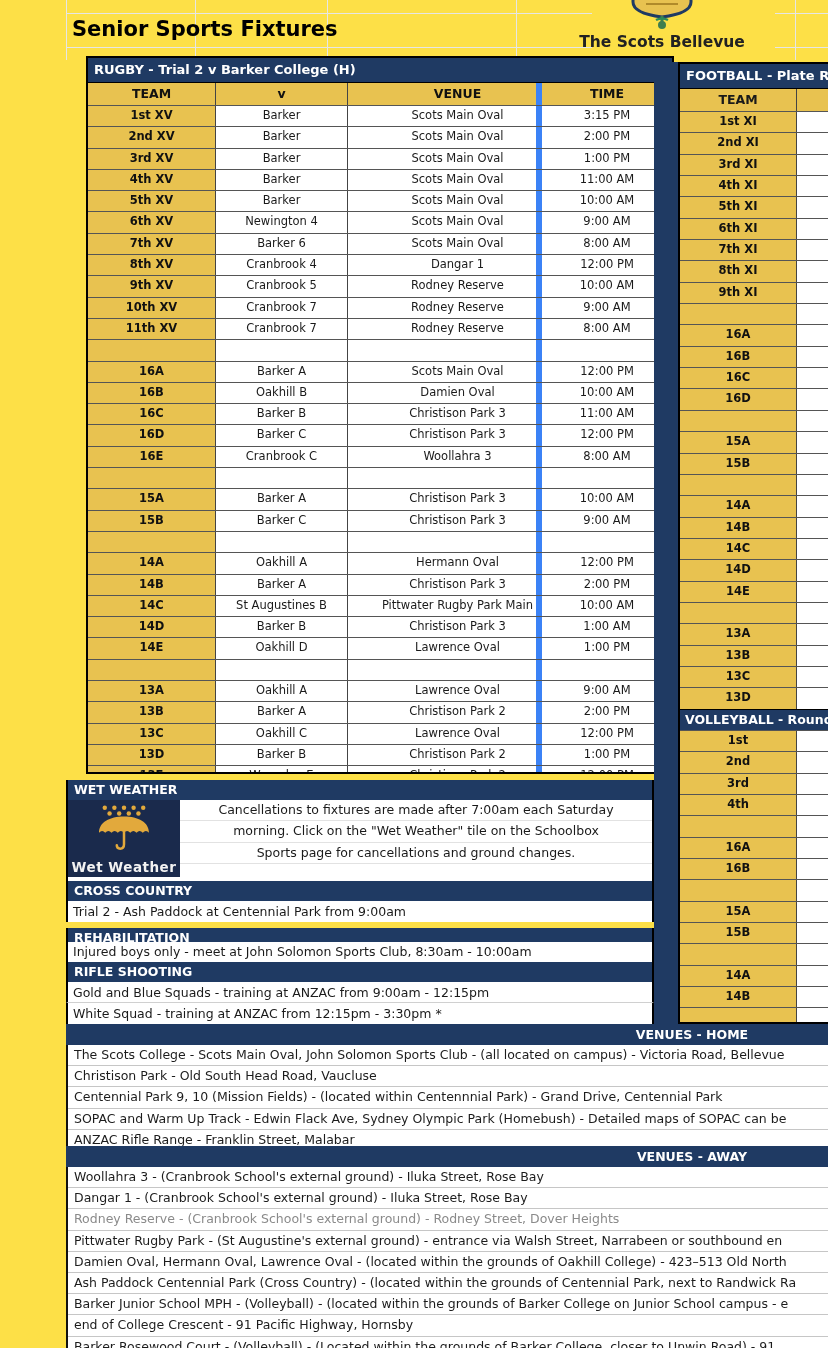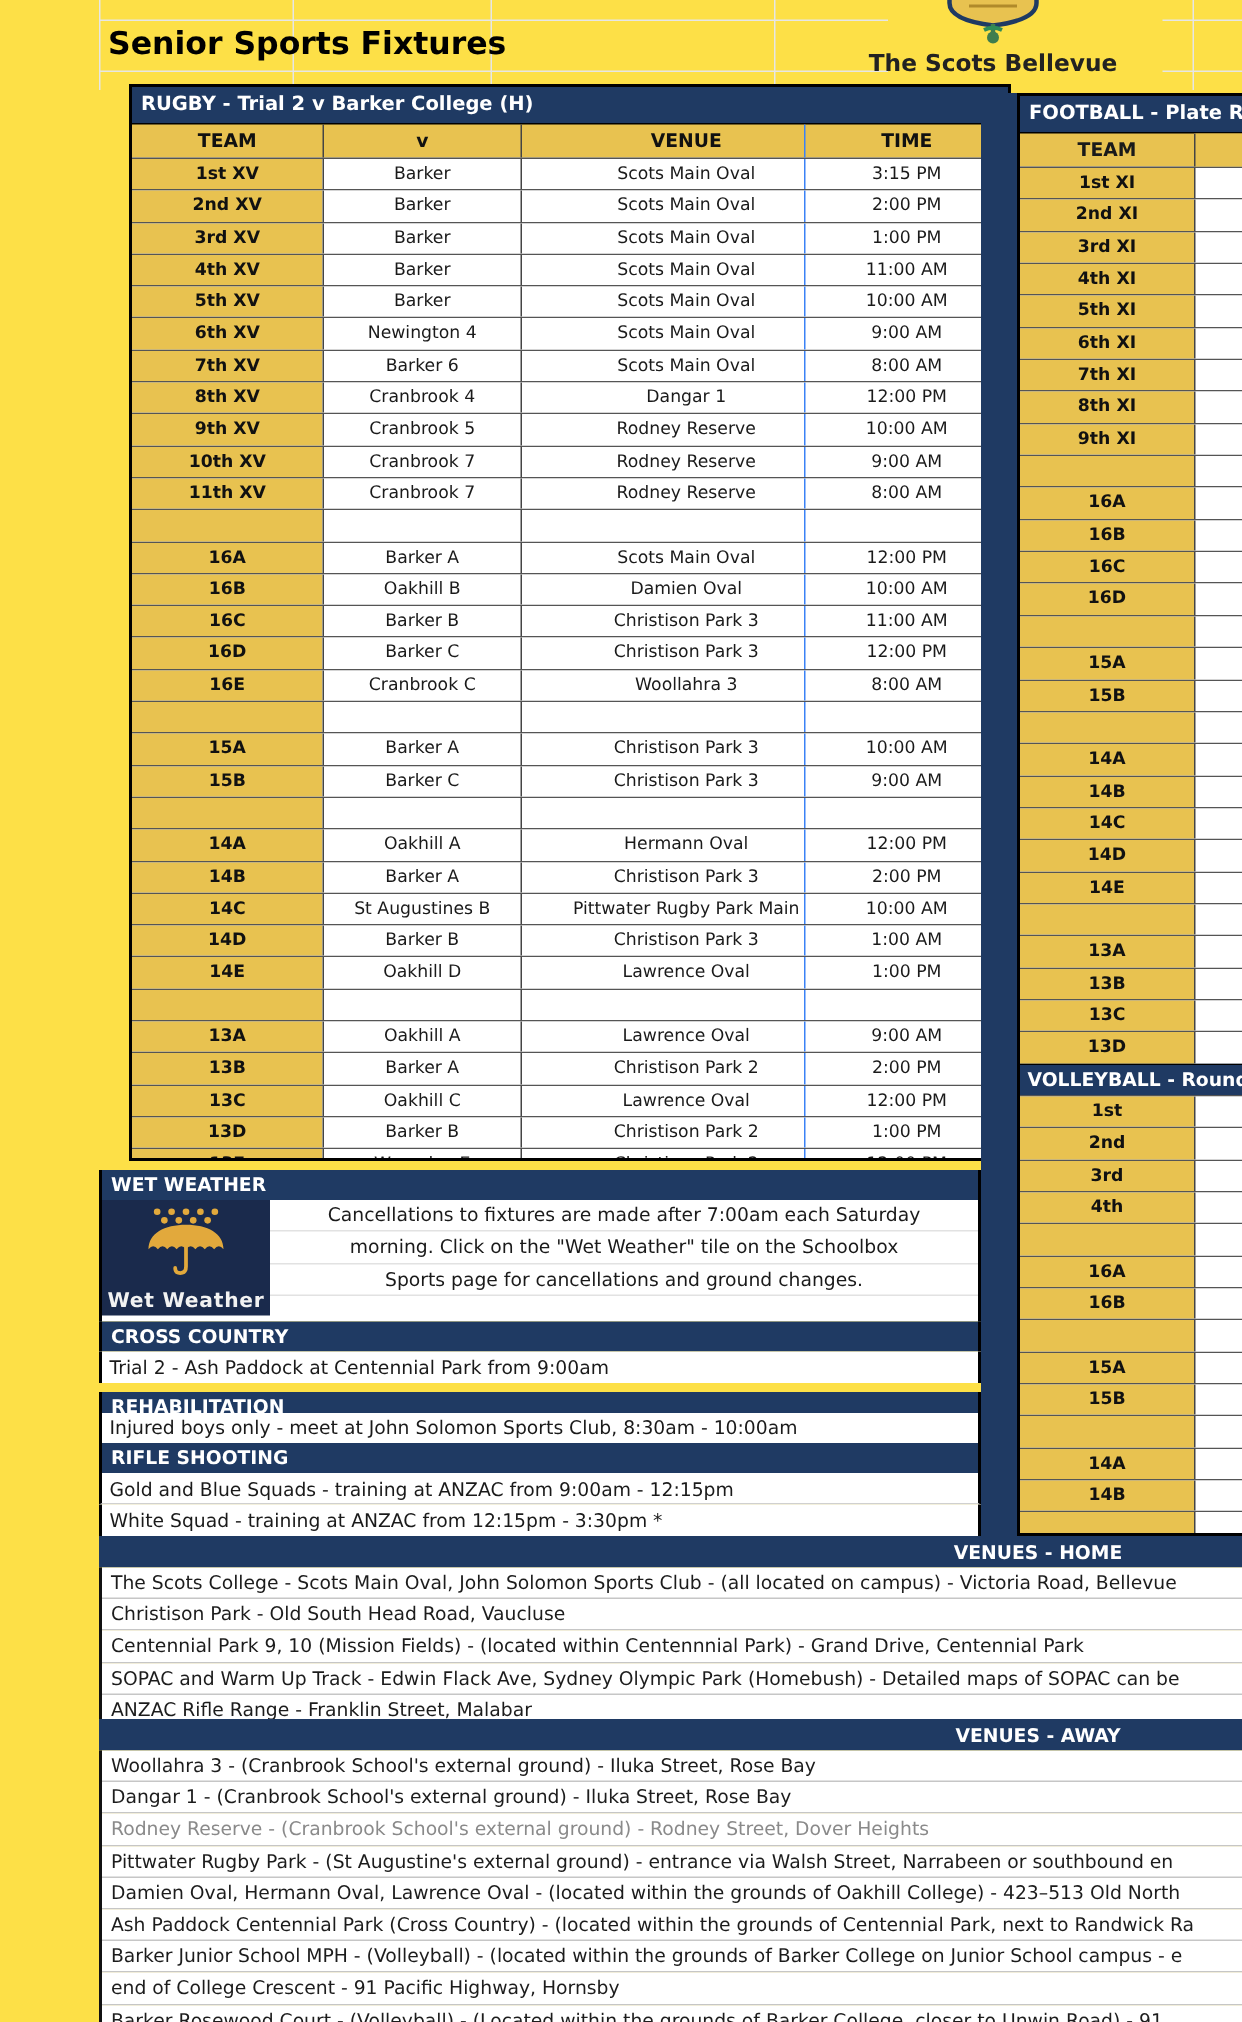--- a/index.html
+++ b/index.html
@@ -20,21 +20,21 @@
   .rugby-tbl{left:66px;top:56px;width:588px;height:718px;overflow:hidden;margin-left:20px;}
   .fb-tbl{left:678px;top:62px;width:150px;height:962px;border-right:none;overflow:hidden;}
   .sport-hd{height:24px;line-height:24px;background:var(--navy,#1f3a63);color:#fff;
             font-size:13px;font-weight:bold;padding-left:6px;white-space:nowrap;overflow:hidden;}
   .colhead{display:flex;height:22px;background:var(--gold,#e8c250);border-top:1px solid #000;}
   .colhead .cc{box-sizing:border-box;font-size:12.5px;font-weight:bold;text-align:center;line-height:21px;color:#111;}
   .rrow{display:flex;height:20.3px;border-top:1px solid #555;}
   .rrow .cell{box-sizing:border-box;font-size:11.5px;line-height:19.5px;text-align:center;
               white-space:nowrap;overflow:hidden;color:#1a1a1a;background:#fff;}
   .w0{width:127px;} .w1{width:132px;border-left:1px solid #444;}
-  .w2{width:189px;border-left:1px solid #444;padding-left:31px;} .w3{flex:1;border-left:1px solid #3b82f6;}
+  .w2{width:189px;border-left:1px solid #444;padding-left:31px;} .w3{flex:1;border-left:6px solid #3b82f6;}
   .teamcell{background:var(--gold,#e8c250) !important;font-weight:bold;color:#111 !important;}
 
   
   .fbrow{display:flex;height:20.35px;border-top:1px solid #555;}
   .fbrow .cell{box-sizing:border-box;font-size:11.5px;line-height:19.5px;text-align:center;white-space:nowrap;overflow:hidden;}
   .fbteam{width:116px;} .fbrest{flex:1;border-left:1px solid #444;background:#fff;}
   .fb-colhead{display:flex;height:22px;background:var(--gold,#e8c250);border-top:1px solid #000;}
   .fb-colhead .fbteam{font-size:12.5px;font-weight:bold;line-height:21px;text-align:center;}
   .fb-colhead .fbrest{background:var(--gold,#e8c250);}
   .vb-hd{height:20.35px;line-height:20.35px;background:var(--navy,#1f3a63);color:#fff;

